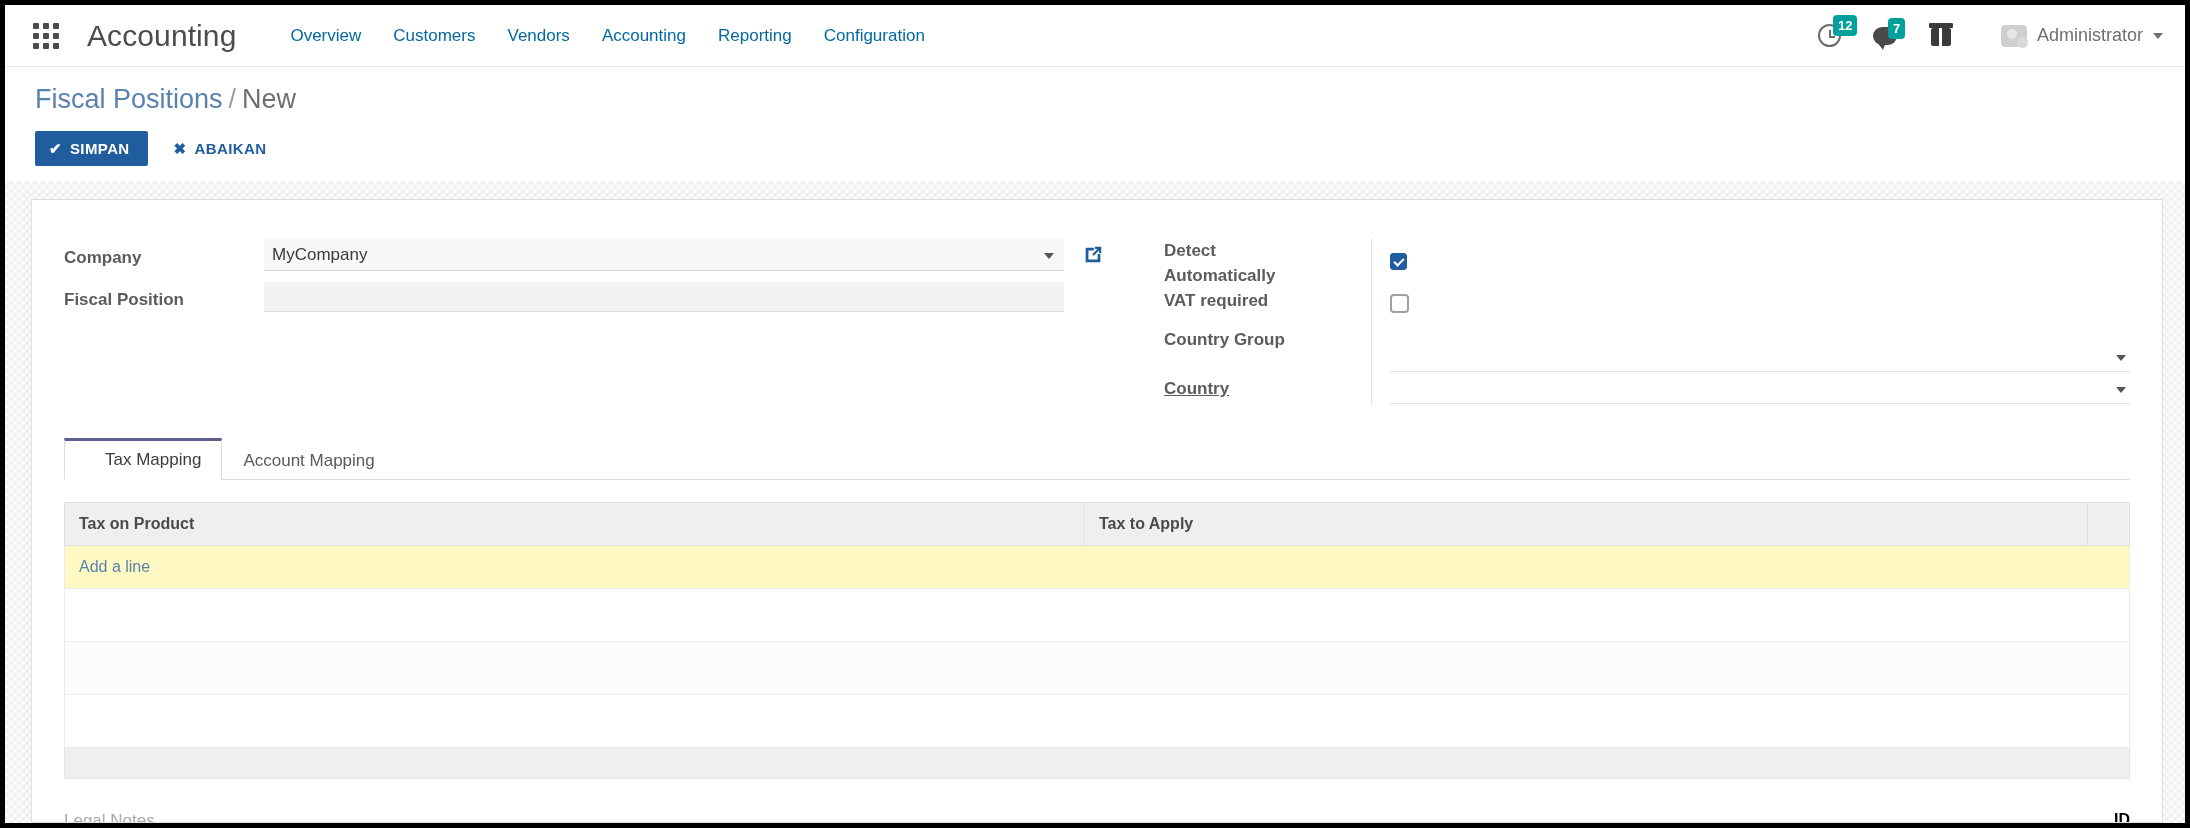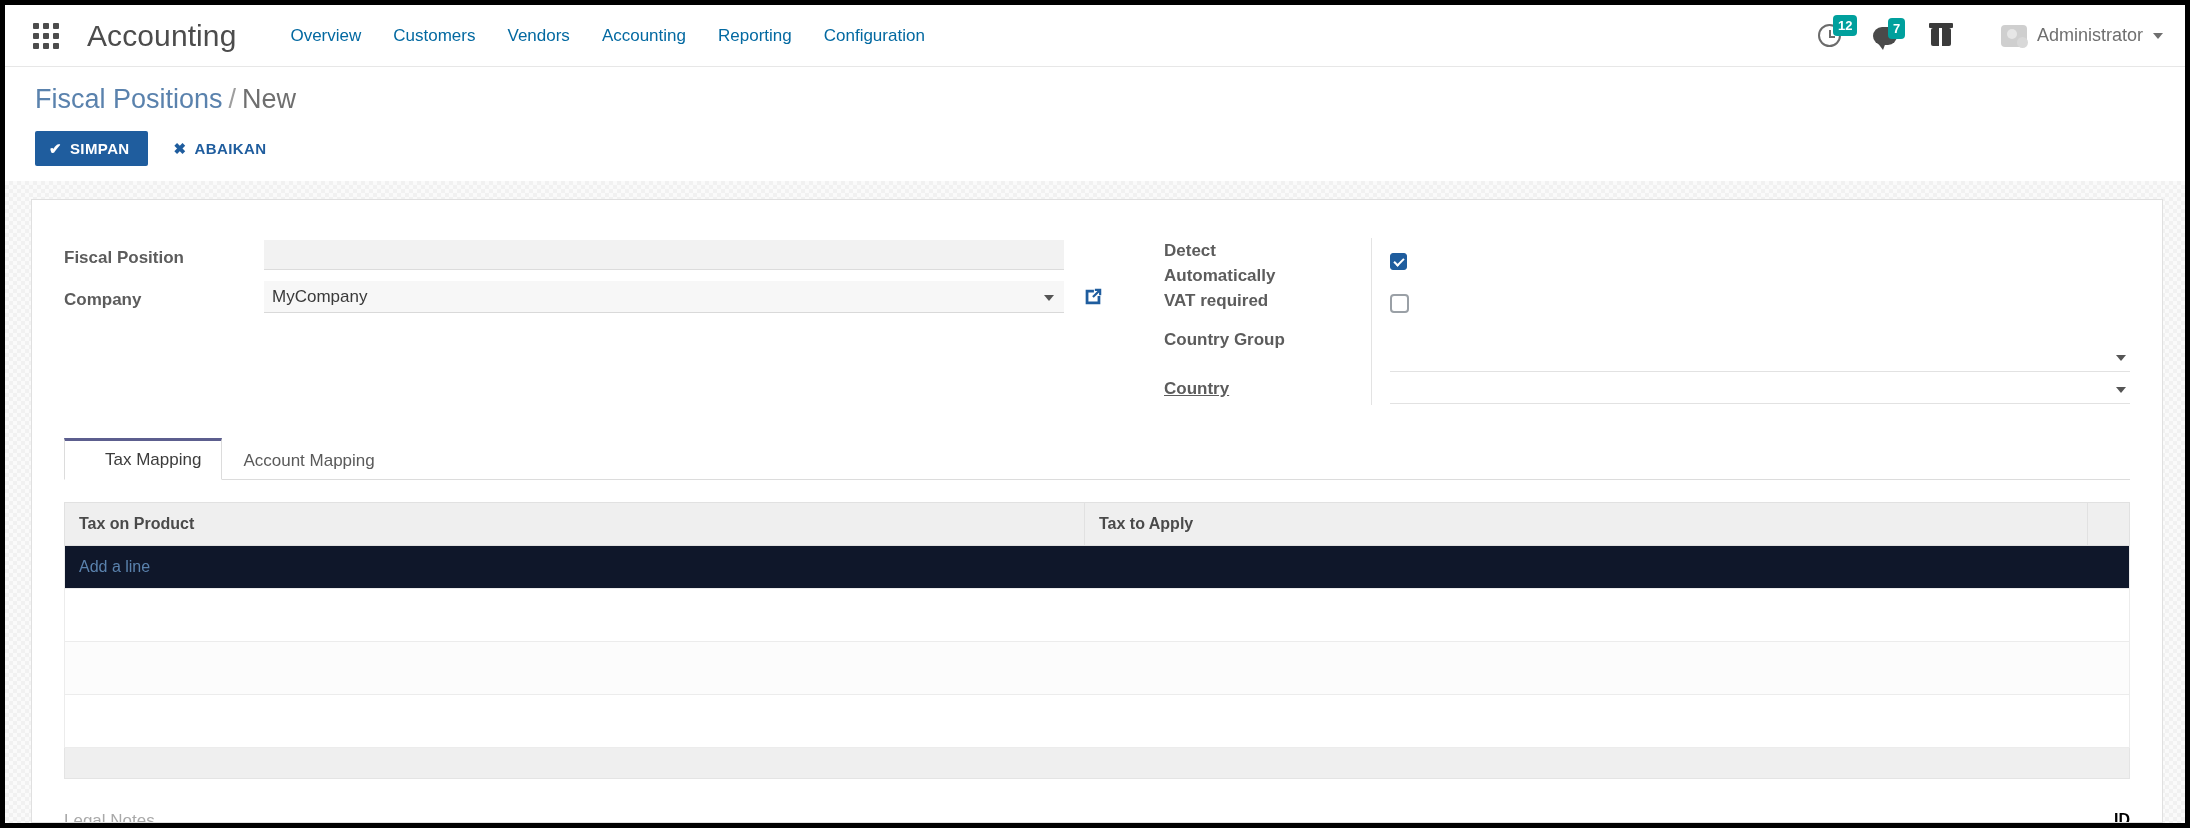--- a/index.html
+++ b/index.html
@@ -478,21 +478,21 @@
     text-align: left;
     padding: 11px 14px;
     height: 20px;
   }
   .o2m td {
     border: 1px solid #ececec;
     border-top: none;
     height: 34px;
     padding: 4px 14px;
     font-size: 16px;
-    background: #0f172a;
+    background: #fef9c3;
   }
   .add-line {
     color: #5a82ad;
     font-size: 16px;
     cursor: pointer;
   }
   .filler-row td { background: #ffffff; height: 44px; }
   .filler-row.alt td { background: #fcfcfc; }
   .o2m-footer td {
     background: #efefef;
@@ -593,37 +593,37 @@
   </div>
 
   <div class="sheet-bg">
     <div class="sheet">
 
       <div class="form-cols">
 
         <div class="col-left">
 
           <div class="frow">
-            <div class="flabel">Fiscal Position</div>
-            <div class="fvalue">
-              <input class="input-filled" type="text" value="" style="">
-            </div>
-          </div>
-
-          <div class="frow">
             <div class="flabel">Company</div>
             <div class="fvalue">
               <div class="select-wrap">
                 <div class="select-line">MyCompany</div>
                 <span class="select-caret"></span>
               </div>
               <svg class="ext-link-icon" viewBox="0 0 24 24">
                 <path d="M4 4 H13 V7 H7 V17 H17 V11 H20 V20 H4 Z" fill="#1f5d9e"></path>
                 <path d="M14 3 H21 V10 H18.6 V7.1 L12.8 12.9 L11.1 11.2 L16.9 5.4 H14 Z" fill="#1f5d9e"></path>
               </svg>
+            </div>
+          </div>
+
+          <div class="frow">
+            <div class="flabel">Fiscal Position</div>
+            <div class="fvalue">
+              <input class="input-filled" type="text" value="" style="">
             </div>
           </div>
 
         </div>
 
         <div class="col-right">
           <div class="rgrid">
 
             <div class="rlabels">
               <div class="rlabel lbl-detect">Detect</div>

